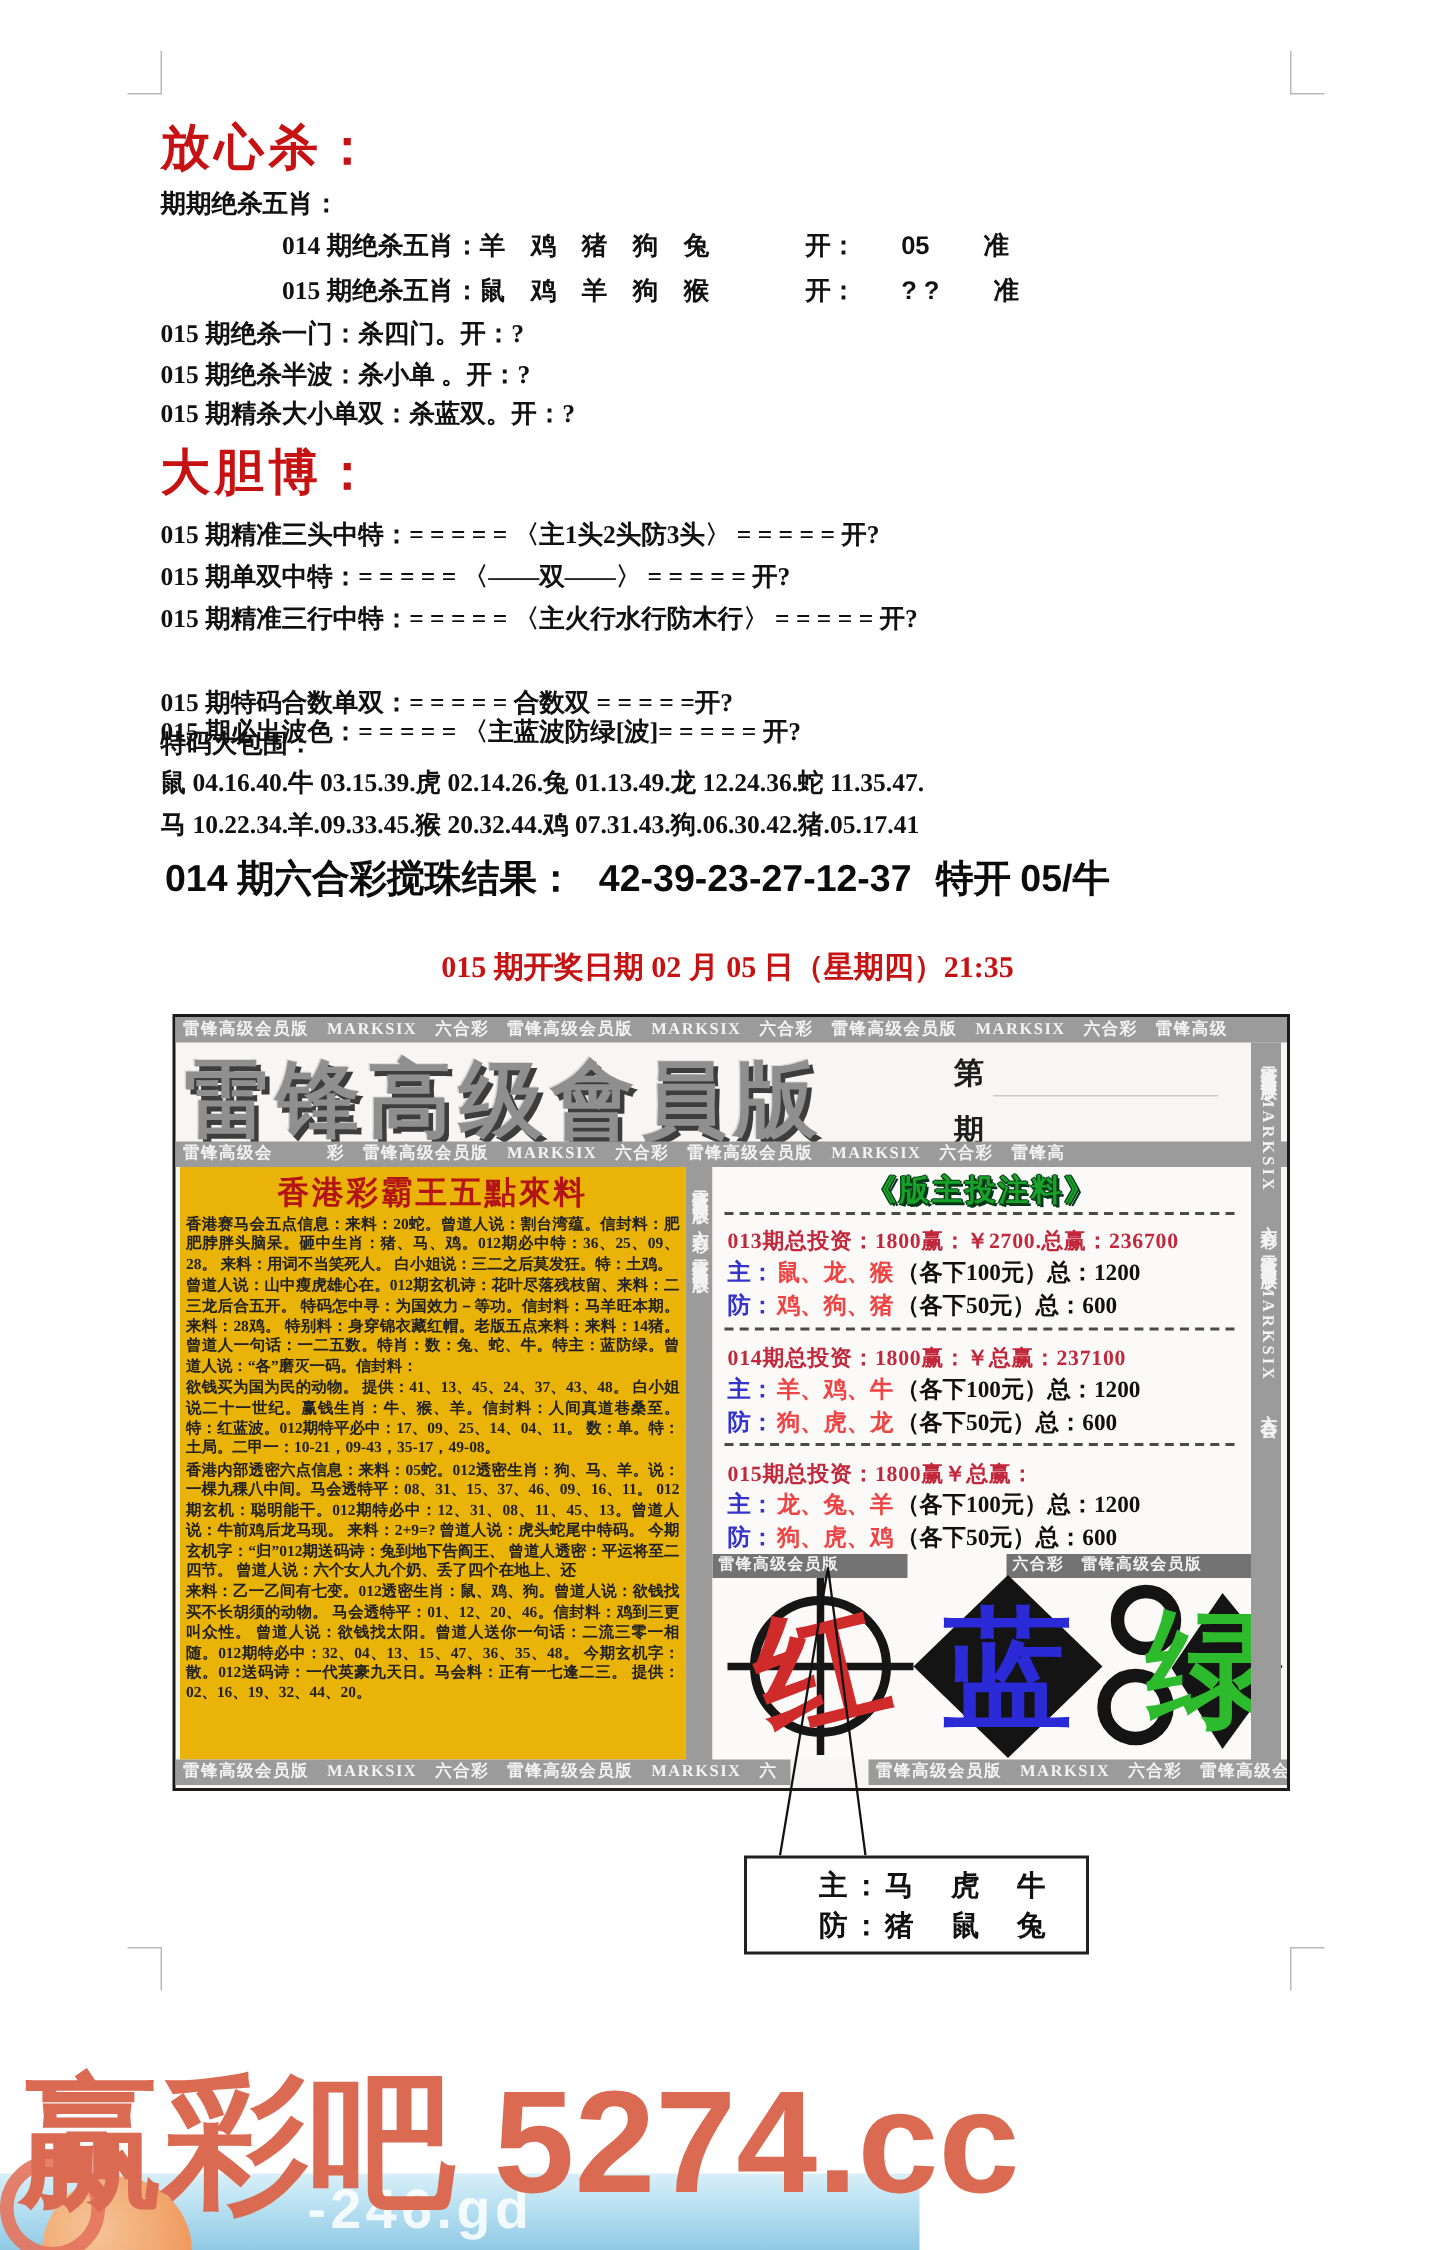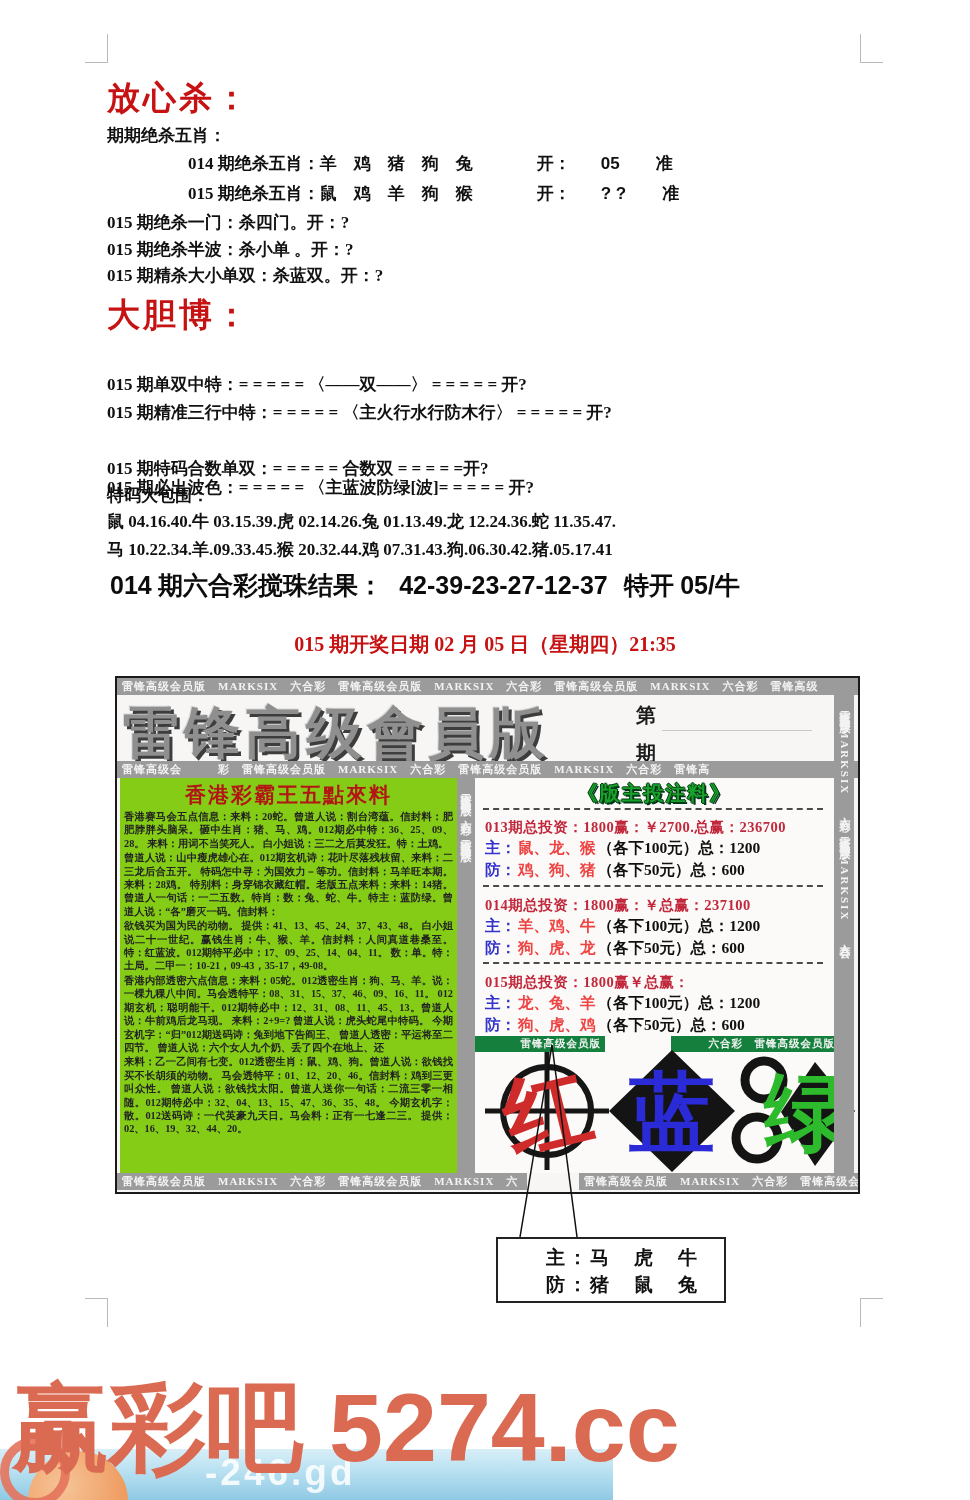--- a/index.html
+++ b/index.html
@@ -27,36 +27,36 @@
          background:#f7f6f4;overflow:hidden;}
   .f-abs{position:absolute;}
   .strip{background:#9b9b9b;color:#f3f3f3;font-size:11px;font-weight:bold;line-height:17px;
          white-space:nowrap;overflow:hidden;letter-spacing:1px;word-spacing:8px;padding-left:5px;}
   .flyer-title{left:6px;top:18px;font-size:56px;font-weight:bold;color:#8f8f8f;letter-spacing:5px;
          white-space:nowrap;text-shadow:3px 3px 0 #3d3d3d,-1px -1px 0 #d9d9d9;}
   .issue-char{font-size:20px;font-weight:bold;color:#1d1d1d;}
   .issue-line{border-top:1px solid #c9c9c9;}
   .v-strip{background:#9b9b9b;color:#f3f3f3;font-size:11px;font-weight:bold;letter-spacing:2px;
          writing-mode:vertical-rl;text-align:left;overflow:hidden;line-height:18px;padding-top:6px;}
-  .left-col{left:3px;top:100px;width:337px;height:395px;background:#84cc16;overflow:hidden;}
+  .left-col{left:3px;top:100px;width:337px;height:395px;background:#eab308;overflow:hidden;}
   .left-title{margin:3px 8px 1px;text-align:center;font-size:21px;font-weight:bold;color:#b31414;
          letter-spacing:2px;white-space:nowrap;}
   .left-col p{margin:0 4px 1px;font-size:10.3px;line-height:13.4px;font-weight:bold;color:#222;
          text-align:justify;}
   .right-col{left:358px;top:100px;width:359px;height:395px;background:#fbfaf8;}
   .right-title{left:0;top:2px;width:100%;text-align:center;font-size:20px;font-weight:bold;color:#18a22c;
          letter-spacing:2px;text-shadow:1px 0 0 #053d10,-1px 0 0 #053d10,0 1px 0 #053d10,0 -1px 0 #053d10,2px 2px 0 #032;}
   .dash{left:8px;width:340px;border-top:2px dashed #4a4a4a;}
   .invest-header{left:10px;font-size:14.5px;font-weight:bold;color:#c2283c;white-space:nowrap;letter-spacing:.5px;}
   .invest-row{left:10px;font-size:15.5px;font-weight:bold;white-space:nowrap;color:#101010;}
   .invest-row .lbl{color:#3434cd;}
   .invest-row .animals{color:#ef4444;margin-left:2px;}
   .invest-row .rest{color:#101010;margin-left:2px;}
-  .mini-strip{background:#15803d;color:#f3f3f3;font-size:10.5px;font-weight:bold;line-height:16px;
-         white-space:nowrap;overflow:hidden;padding:0 4px;letter-spacing:1px;text-align:right;}
+  .mini-strip{background:#737373;color:#f3f3f3;font-size:10.5px;font-weight:bold;line-height:16px;
+         white-space:nowrap;overflow:hidden;padding:0 4px;letter-spacing:1px;}
   .g-red{fill:#cf2b2b;}
   .g-blue{fill:#2a2ad6;}
   .g-green{fill:#2dbb2d;}
   .g-txt{font-family:"Liberation Serif",serif;font-weight:bold;font-size:86px;text-anchor:middle;}
   
   .callout-box{position:absolute;left:496px;top:1237px;width:230px;height:66px;border:2px solid #222;
          background:#fff;padding:5px 0 0 24px;box-sizing:border-box;}
   .callout-box div{font-size:19px;font-weight:bold;color:#111;line-height:27px;letter-spacing:3px;white-space:nowrap;text-align:center;}
   .lines-overlay{position:absolute;left:0;top:0;width:970px;height:1500px;pointer-events:none;}
   
@@ -88,20 +88,21 @@
     <span>014 期绝杀五肖：</span><span>羊　鸡　猪　狗　兔</span><span class="kai">开：</span><span class="val">05</span><span class="zhun">准</span>
   </div>
   <div class="abs docline indent-row" style="left:188px;top:182px;">
     <span>015 期绝杀五肖：</span><span>鼠　鸡　羊　狗　猴</span><span class="kai">开：</span><span class="val">? ?</span><span class="zhun">准</span>
   </div>
   <div class="abs docline" style="left:107px;top:211px;">015 期绝杀一门：杀四门。开：?</div>
   <div class="abs docline" style="left:107px;top:238px;">015 期绝杀半波：杀小单 。开：?</div>
   <div class="abs docline" style="left:107px;top:264px;">015 期精杀大小单双：杀蓝双。开：?</div>
 
   <div class="abs h-red" style="left:107px;top:293px;">大胆博：</div>
+  <div class="abs docline" style="left:107px;top:345px;">015 期精准三头中特：= = = = = 〈主1头2头防3头〉 = = = = = 开?</div>
   <div class="abs docline" style="left:107px;top:373px;">015 期单双中特：= = = = = 〈——双——〉 = = = = = 开?</div>
   <div class="abs docline" style="left:107px;top:401px;">015 期精准三行中特：= = = = = 〈主火行水行防木行〉 = = = = = 开?</div>
   <div class="abs docline" style="left:107px;top:429px;margin-top:47px;">015 期必出波色：= = = = = 〈主蓝波防绿[波]= = = = = 开?</div>
   <div class="abs docline" style="left:107px;top:457px;">015 期特码合数单双：= = = = =  合数双  = = = = =开?</div>
   <div class="abs docline" style="left:107px;top:484px;">特码大包围：</div>
   <div class="abs docline" style="left:107px;top:510px;">鼠 04.16.40.牛 03.15.39.虎 02.14.26.兔 01.13.49.龙 12.24.36.蛇 11.35.47.</div>
   <div class="abs docline" style="left:107px;top:538px;">马 10.22.34.羊.09.33.45.猴 20.32.44.鸡 07.31.43.狗.06.30.42.猪.05.17.41</div>
 
   <div class="abs result-line" style="left:110px;top:569px;">
     <span class="sans">014</span>

